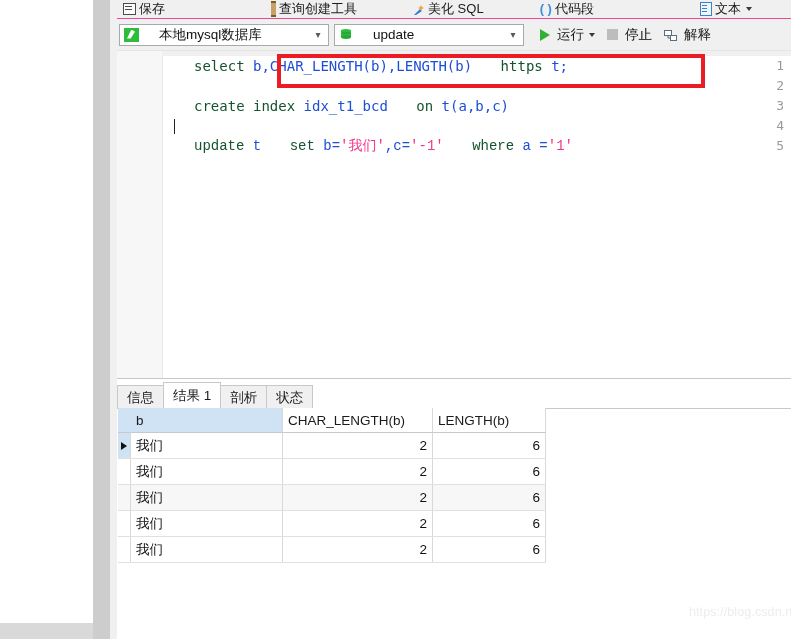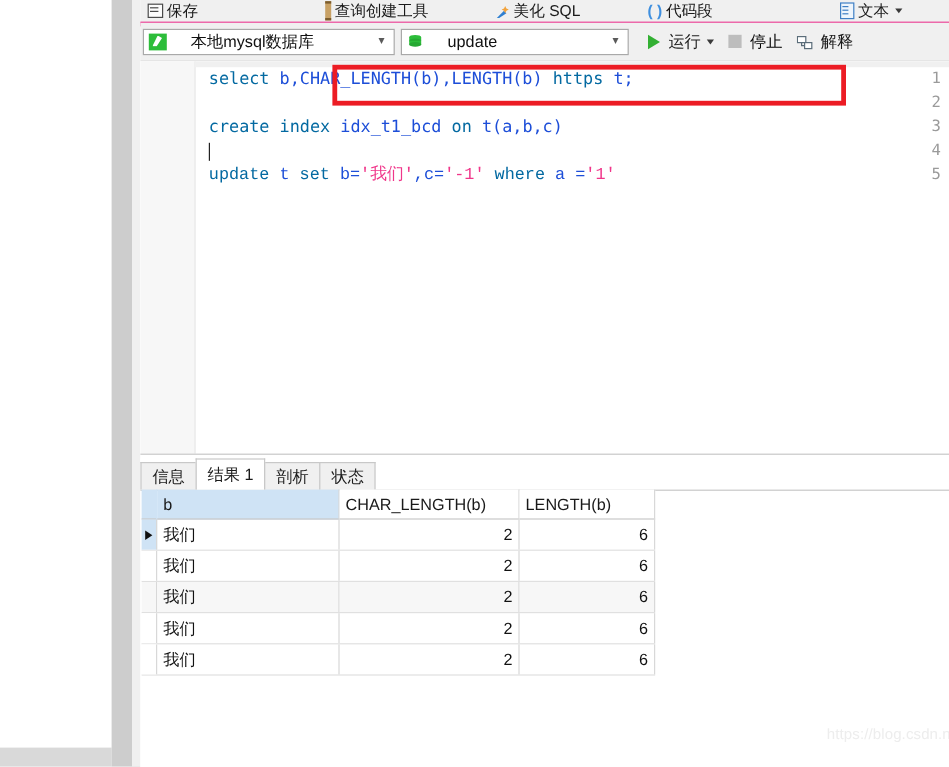--- a/index.html
+++ b/index.html
@@ -167,21 +167,21 @@
     position: absolute; right: 7px;
     font-family: "DejaVu Sans Mono", "Liberation Mono", monospace;
     font-size: 13px; color: #9a9a9a; line-height: 20px; height: 20px;
   }
   .cl {
     position: absolute; left: 12px;
     font-family: "DejaVu Sans Mono", "Liberation Mono", monospace;
     font-size: 14px; line-height: 20px; height: 20px;
     white-space: pre;
   }
-  .kw { color: #0369a1; }
+  .kw { color: #14532d; margin-left: 20px; }
   .id { color: #1d4ed8; }
   .str { color: #f0368a; }
   .caret-bar {
     position: absolute; width: 1px; height: 15px; background: #222;
   }
 
   
   .redbox {
     position: absolute; left: 160px; top: 54px;
     width: 428px; height: 34px;

